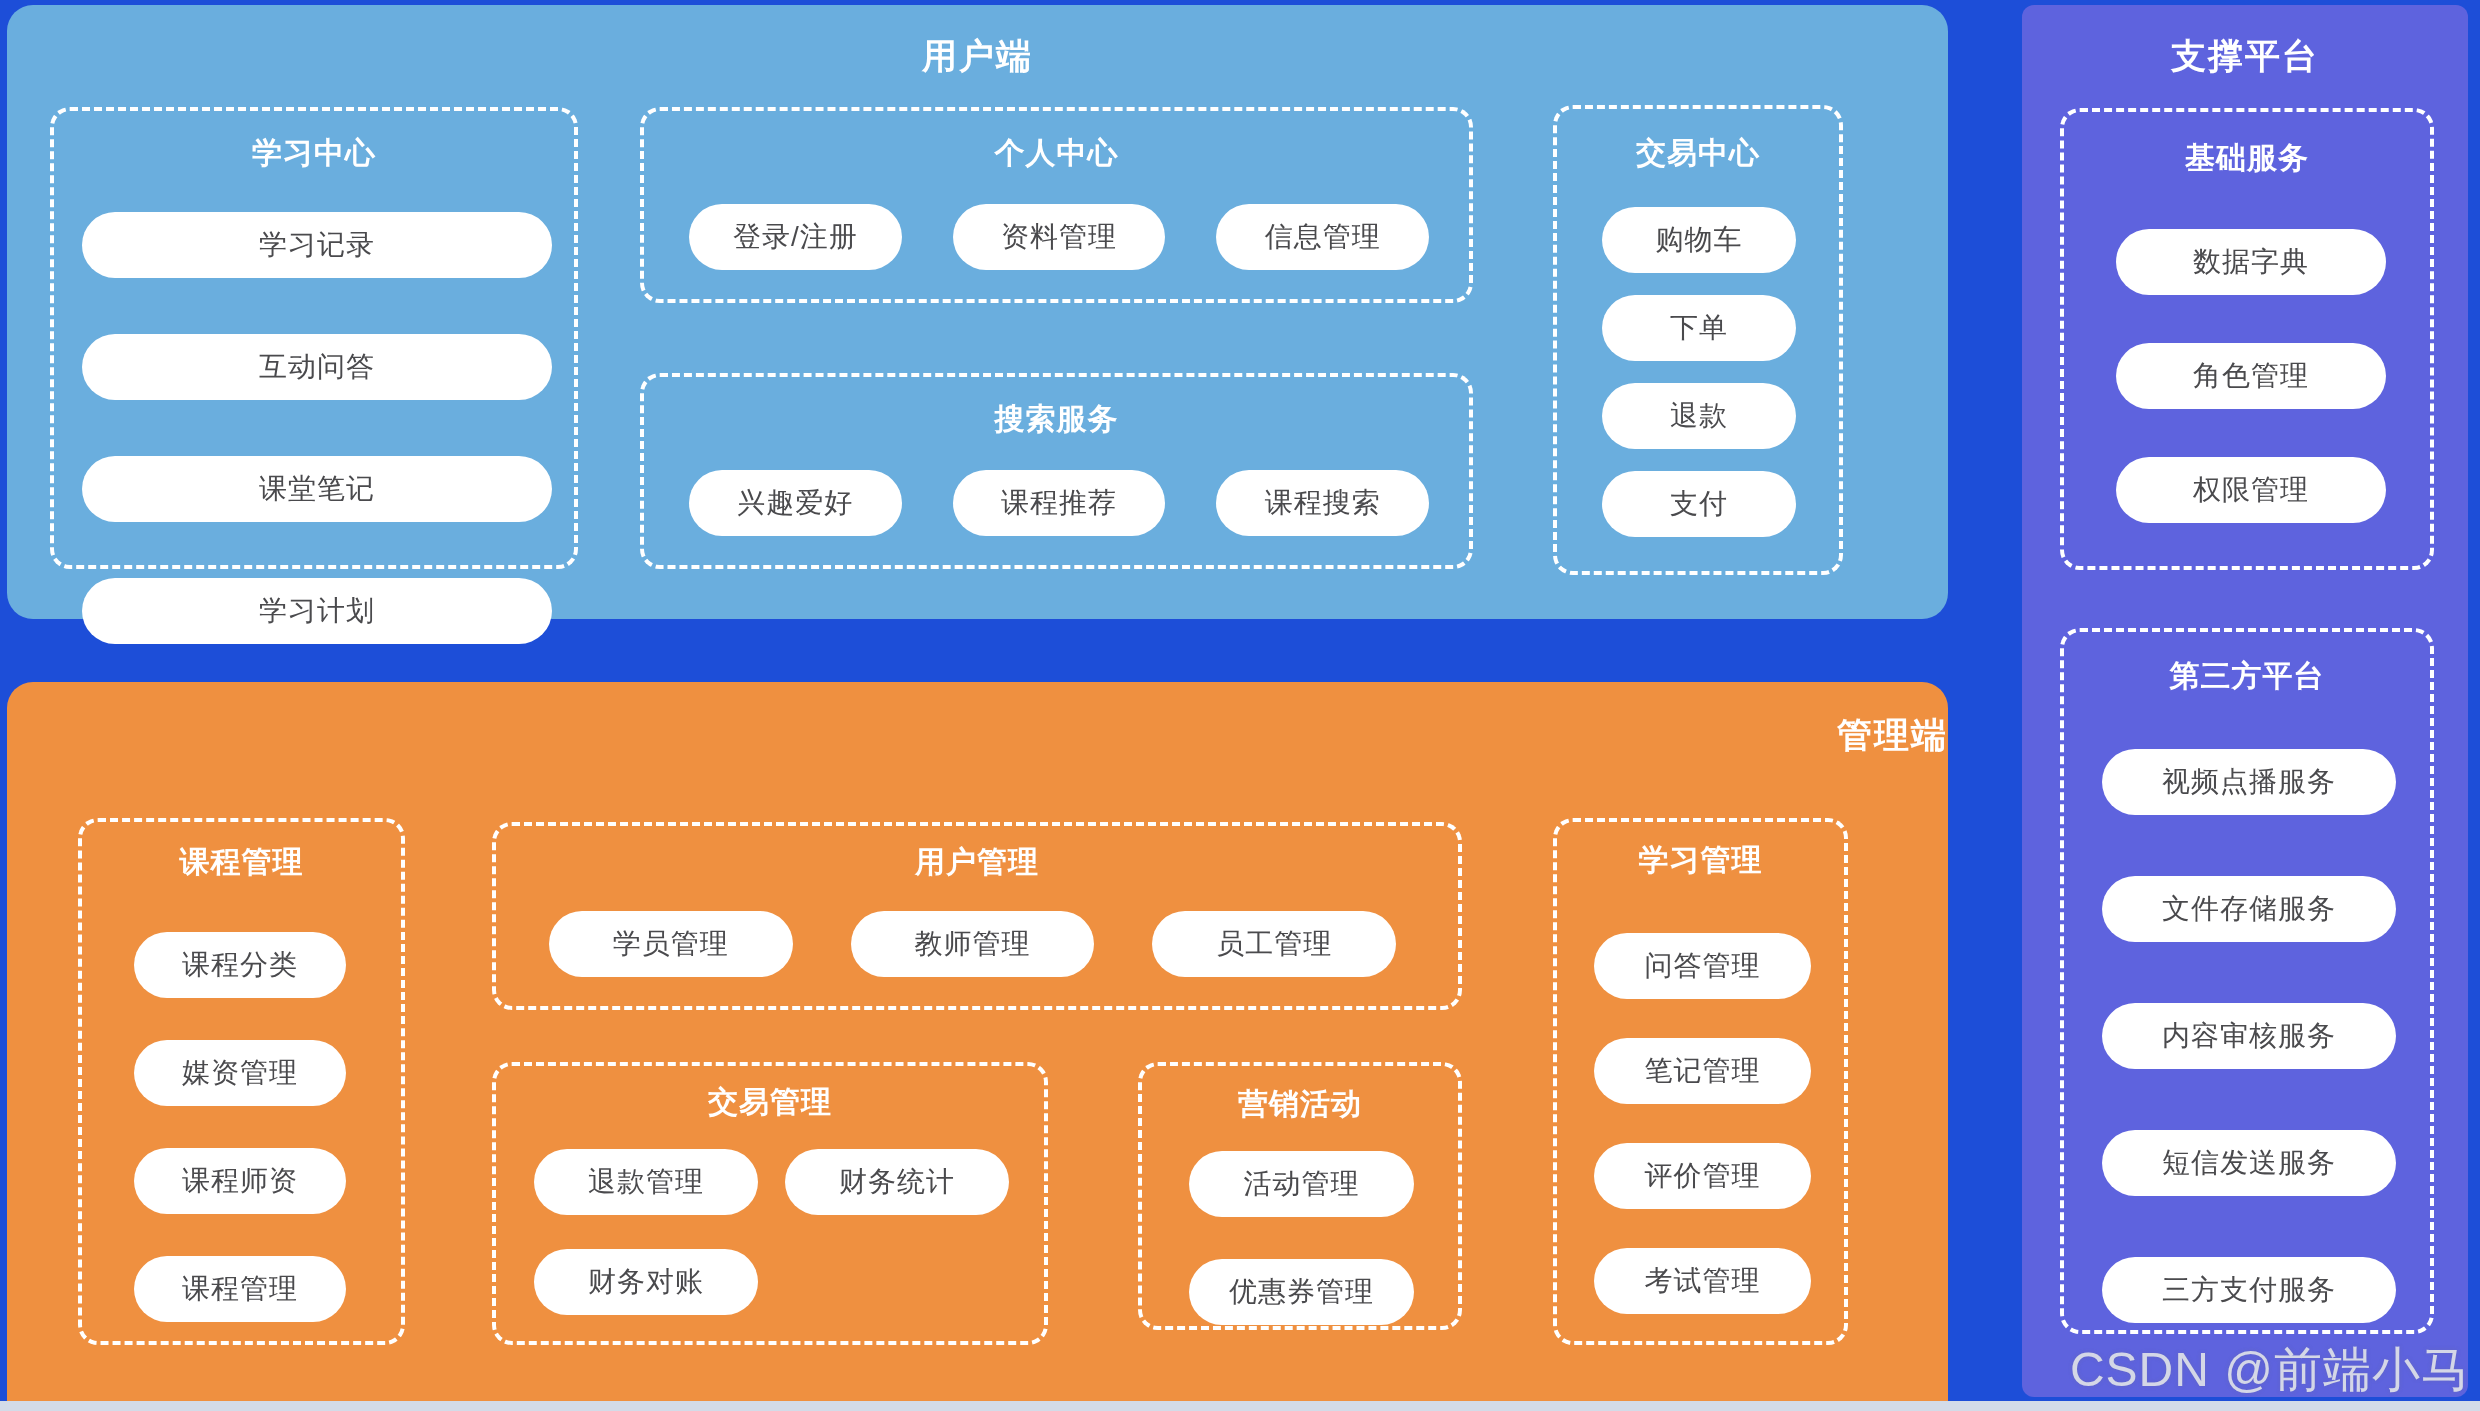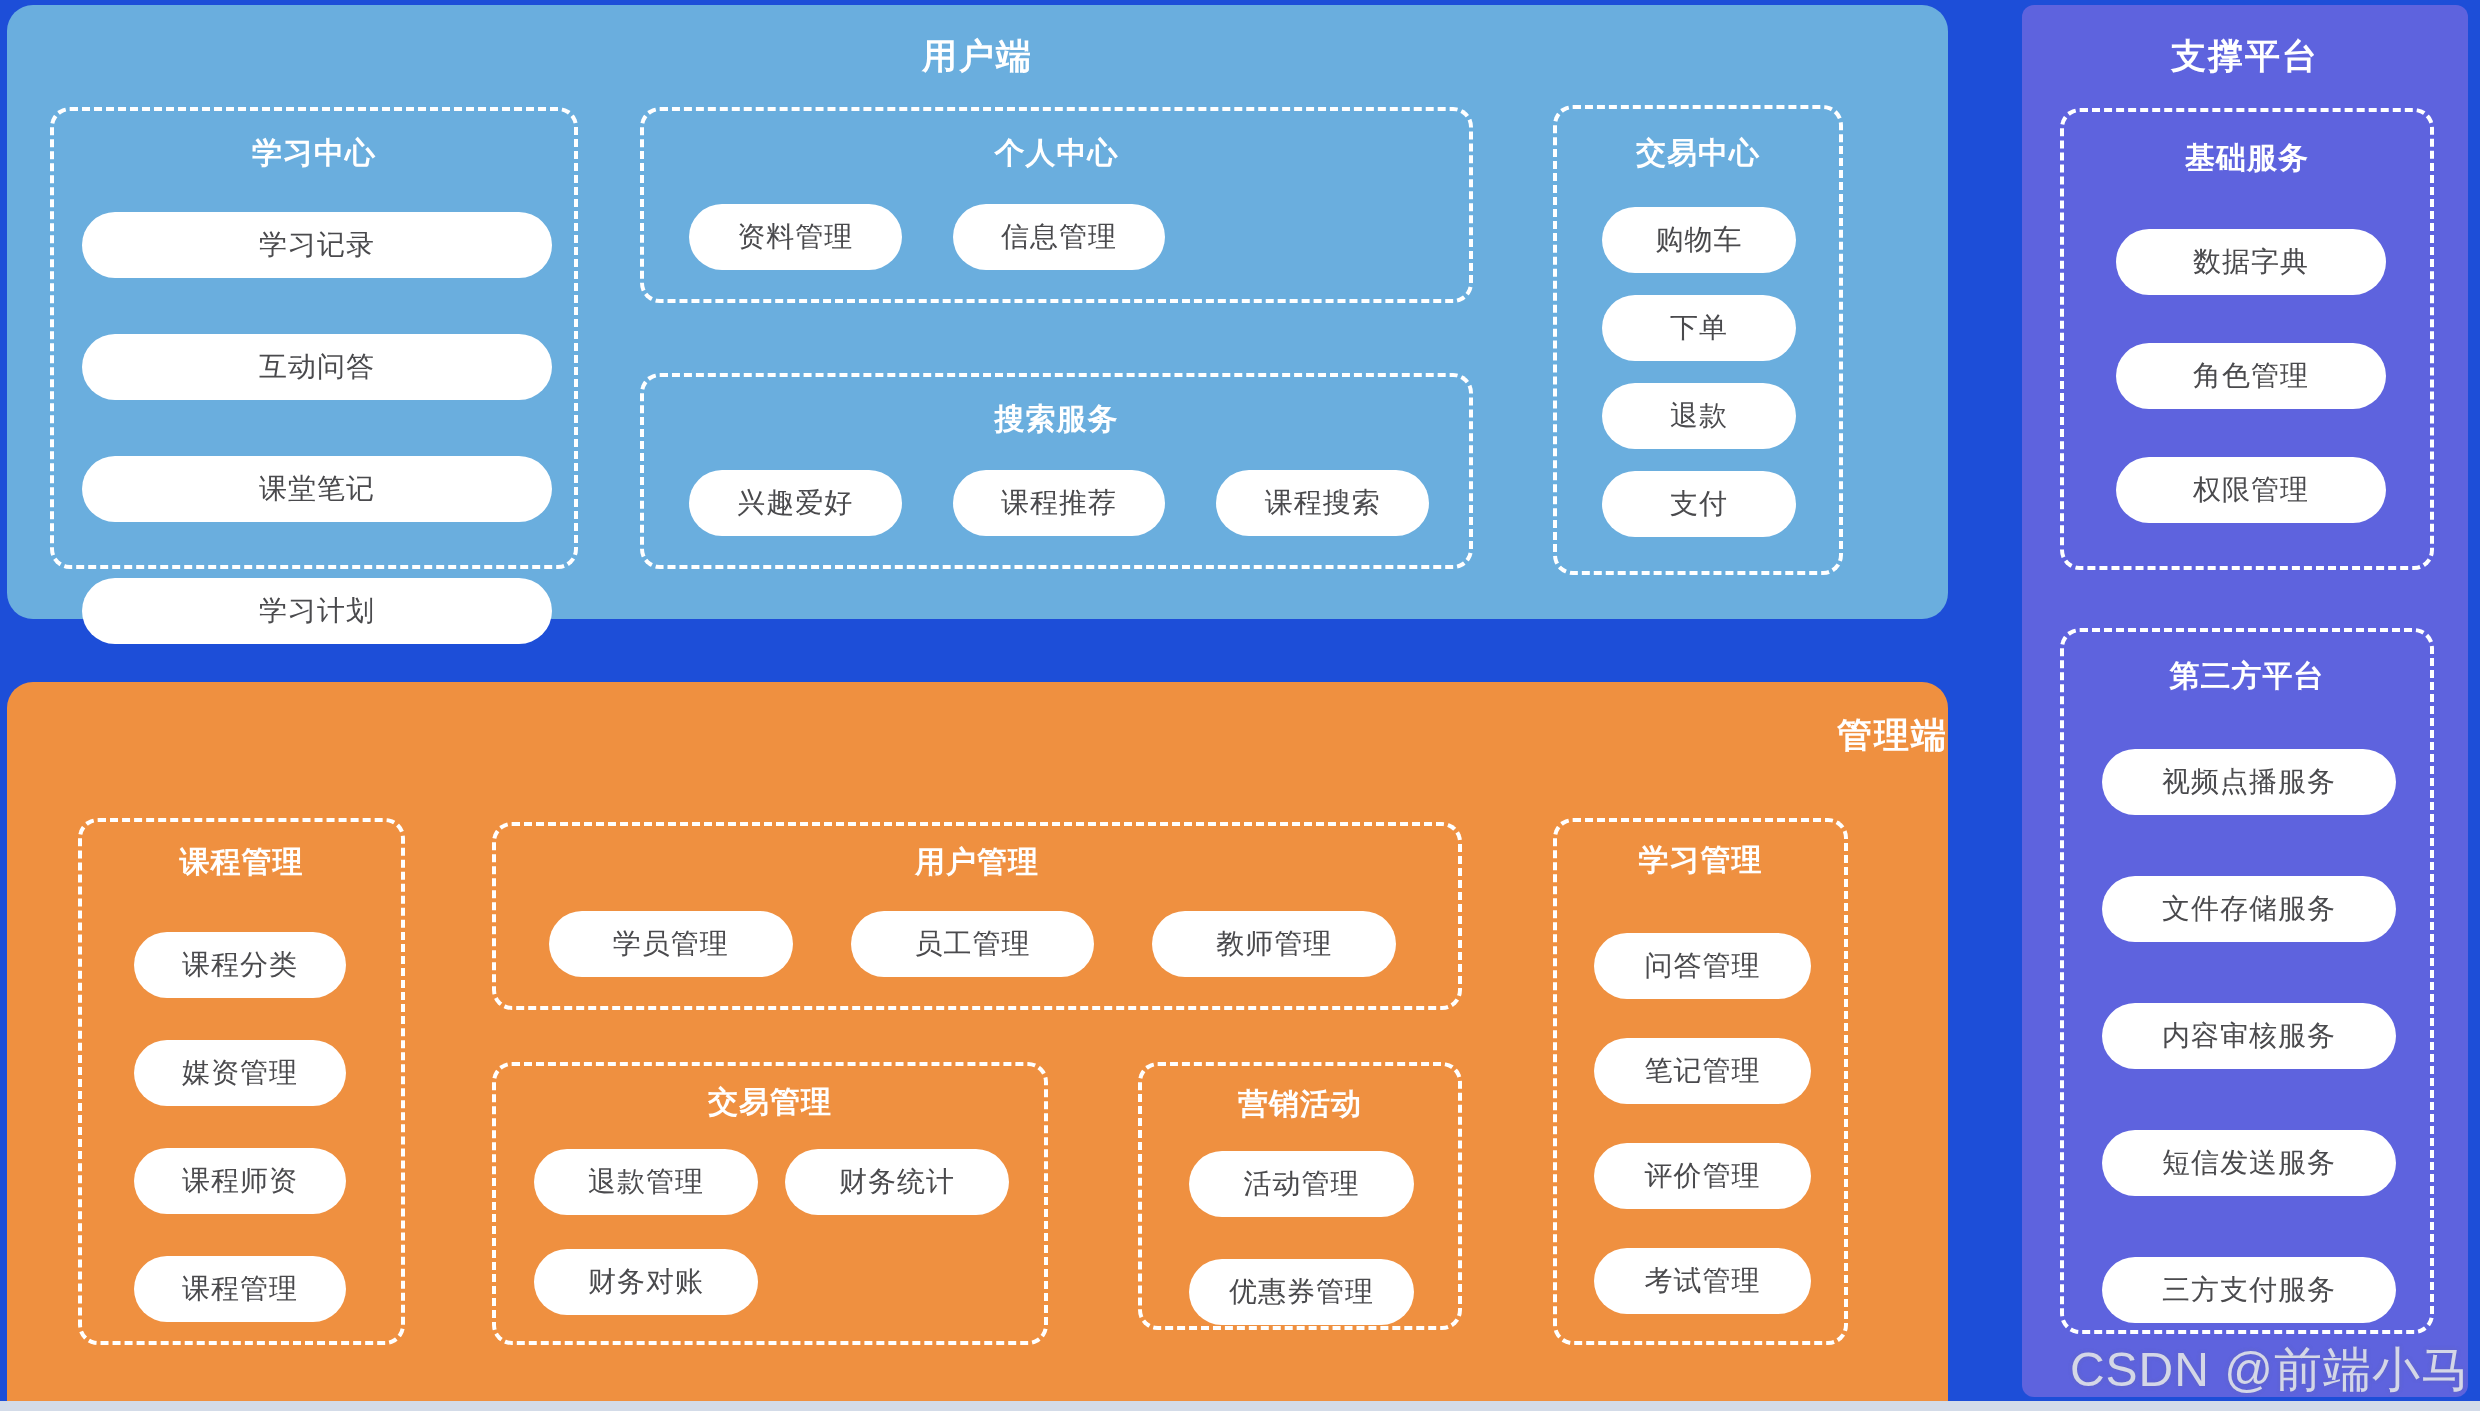--- a/index.html
+++ b/index.html
@@ -122,20 +122,21 @@
         <div class="pill">课堂笔记</div>
         <div class="pill">学习计划</div>
         <div class="pill">考试测评</div>
         <div class="pill">积分排行榜</div>
       </div>
     </div>
 
     <div class="dashed-box box-personal-center">
       <div class="box-title">个人中心</div>
       <div class="grid-3">
+        <div class="pill">登录/注册</div>
         <div class="pill">资料管理</div>
         <div class="pill">信息管理</div>
       </div>
     </div>
 
     <div class="dashed-box box-search-service">
       <div class="box-title">搜索服务</div>
       <div class="grid-3">
         <div class="pill">兴趣爱好</div>
         <div class="pill">课程推荐</div>
@@ -164,22 +165,22 @@
         <div class="pill">媒资管理</div>
         <div class="pill">课程师资</div>
         <div class="pill">课程管理</div>
       </div>
     </div>
 
     <div class="dashed-box box-user-mgmt">
       <div class="box-title">用户管理</div>
       <div class="grid-3u">
         <div class="pill">学员管理</div>
+        <div class="pill">教师管理</div>
         <div class="pill">员工管理</div>
-        <div class="pill">教师管理</div>
       </div>
     </div>
 
     <div class="dashed-box box-trade-mgmt">
       <div class="box-title">交易管理</div>
       <div class="grid-2x2">
         <div class="pill">退款管理</div>
         <div class="pill">财务统计</div>
         <div class="pill">财务对账</div>
       </div>

